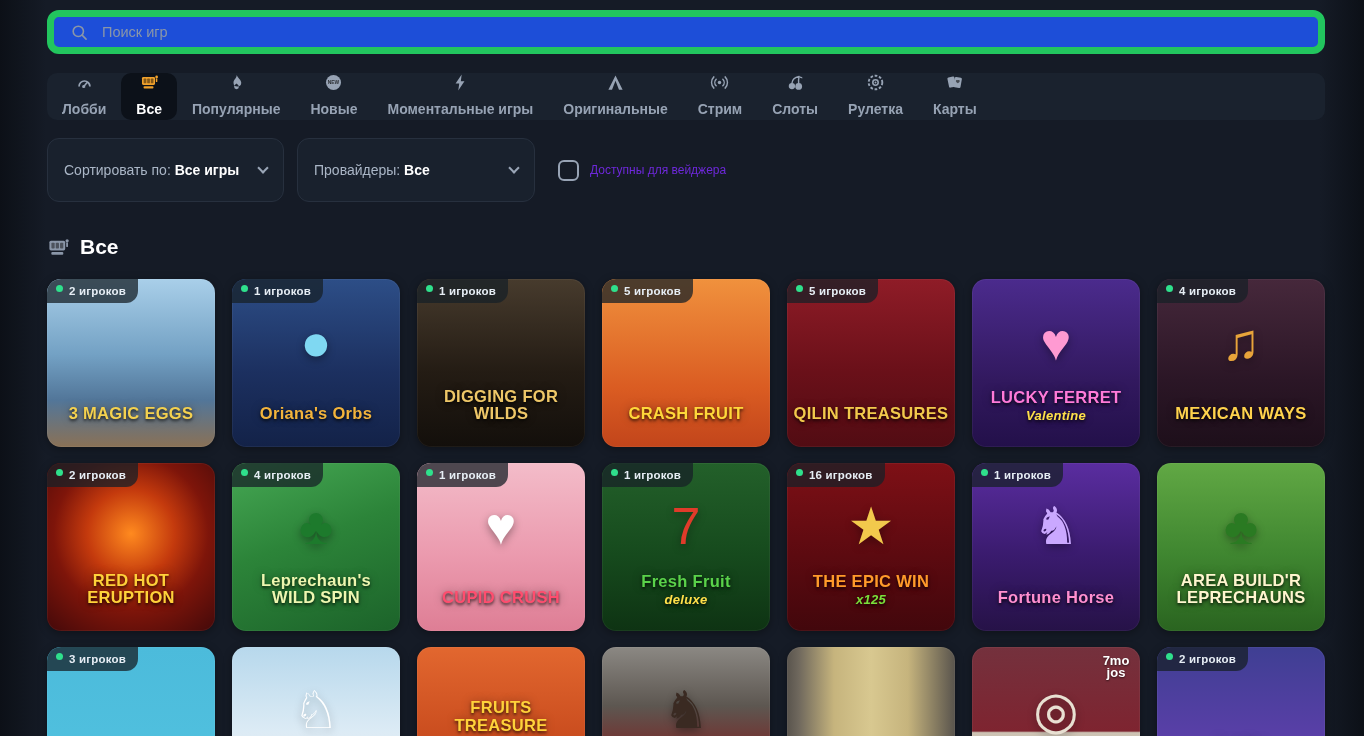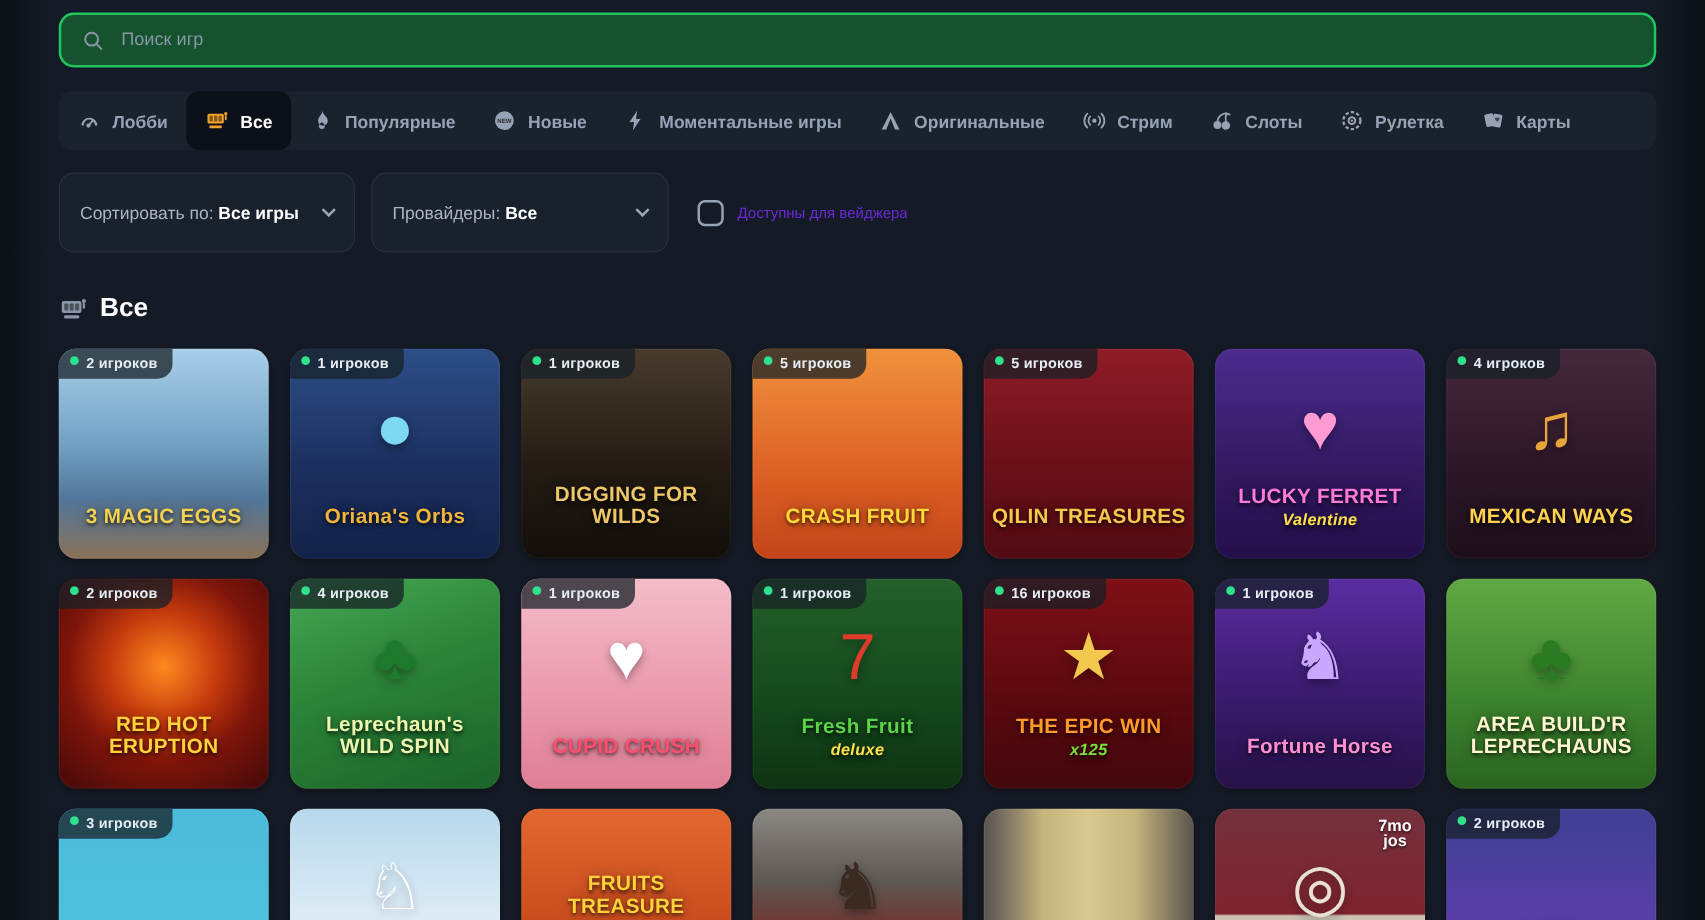--- a/index.html
+++ b/index.html
@@ -6,33 +6,33 @@
   html,body { margin:0; padding:0; }
   body {
     width:1364px; height:736px; overflow:hidden;
     background:linear-gradient(90deg,#0c1017 0,#151b26 46px,#151b26 1320px,#0c1017 100%);
     font-family:"Liberation Sans",sans-serif;
     color:#e8edf3;
   }
   .wrap { width:1278px; margin:10px 0 0 47px; }
 
   
-  .search { display:flex; align-items:center; height:44px; background:#14532d;
-    border:2px solid #22c55e; border-radius:12px; padding:0 16px; gap:11px; margin-bottom:19px; }
+  .search { display:flex; align-items:center; height:44px; background:#1d4ed8;
+    border:7px solid #22c55e; border-radius:12px; padding:0 16px; gap:11px; margin-bottom:19px; }
   .search .sicon { width:19px; height:19px; color:#8a96a8; flex:0 0 auto; }
   .search input { flex:1; background:transparent; border:0; outline:0; color:#dfe6ee;
     font-size:14.5px; font-family:inherit; }
   .search input::placeholder { color:#8a96a8; }
 
   
   .tabs { display:flex; align-items:stretch; height:47px; background:#1a222e;
     border-radius:10px; margin-bottom:18px; }
   .tab { display:flex; align-items:center; gap:9px; padding:0 15px; background:transparent;
     border:0; color:#97a3b4; font-weight:700; font-size:14px; font-family:inherit;
-    cursor:pointer; white-space:nowrap; }
+    cursor:pointer; white-space:nowrap;flex-direction:column; }
   .tab .ticon { width:19px; height:19px; display:inline-flex; }
   svg { fill:currentColor; display:block; width:100%; height:100%; }
   .tab.active { background:#0c1119; border-radius:10px; color:#fff; }
   .tab.active .ticon { color:#f0a12c; }
 
   
   .filters { display:flex; align-items:center; gap:13px; margin-bottom:33px; }
   .select { display:flex; align-items:center; justify-content:space-between; height:64px;
     background:#19212d; border:1px solid #27303e; border-radius:12px; padding:0 16px;
     color:#aab6c6; font-size:14px; font-family:inherit; cursor:pointer; }

